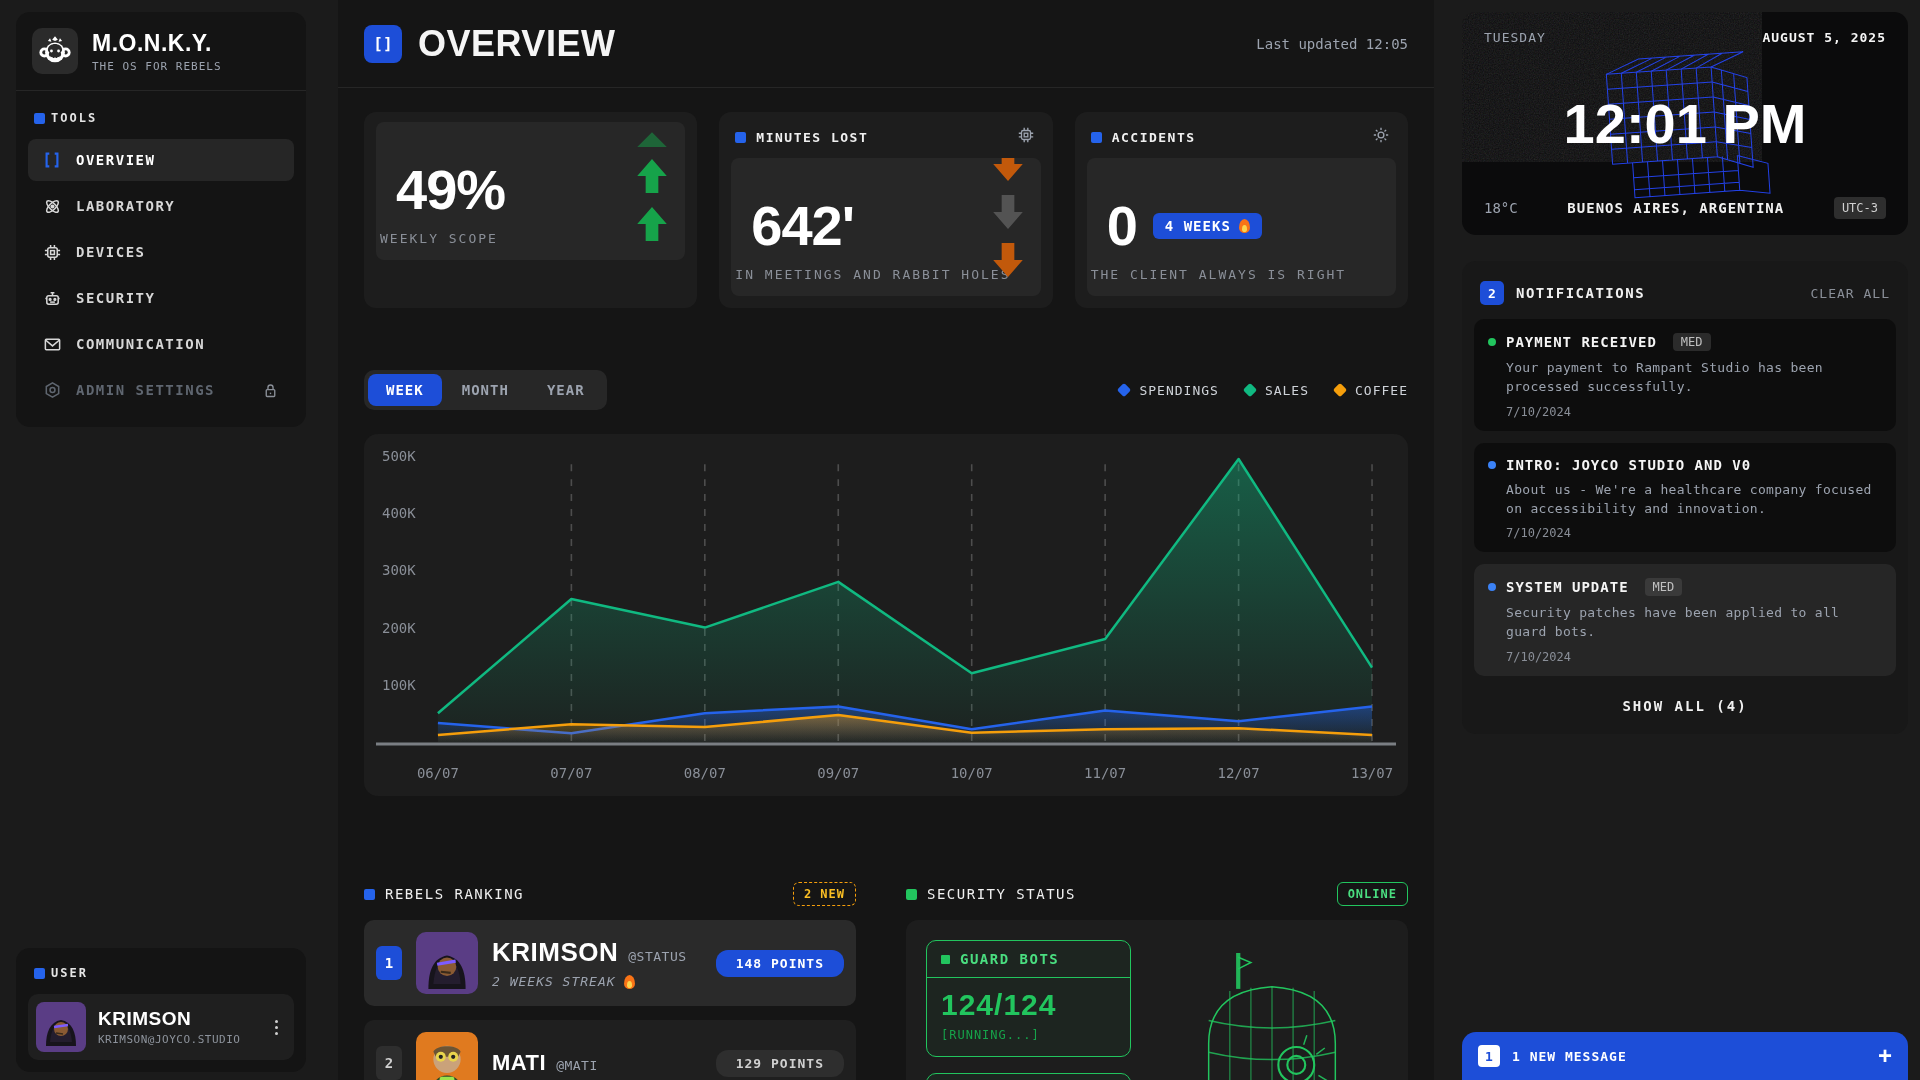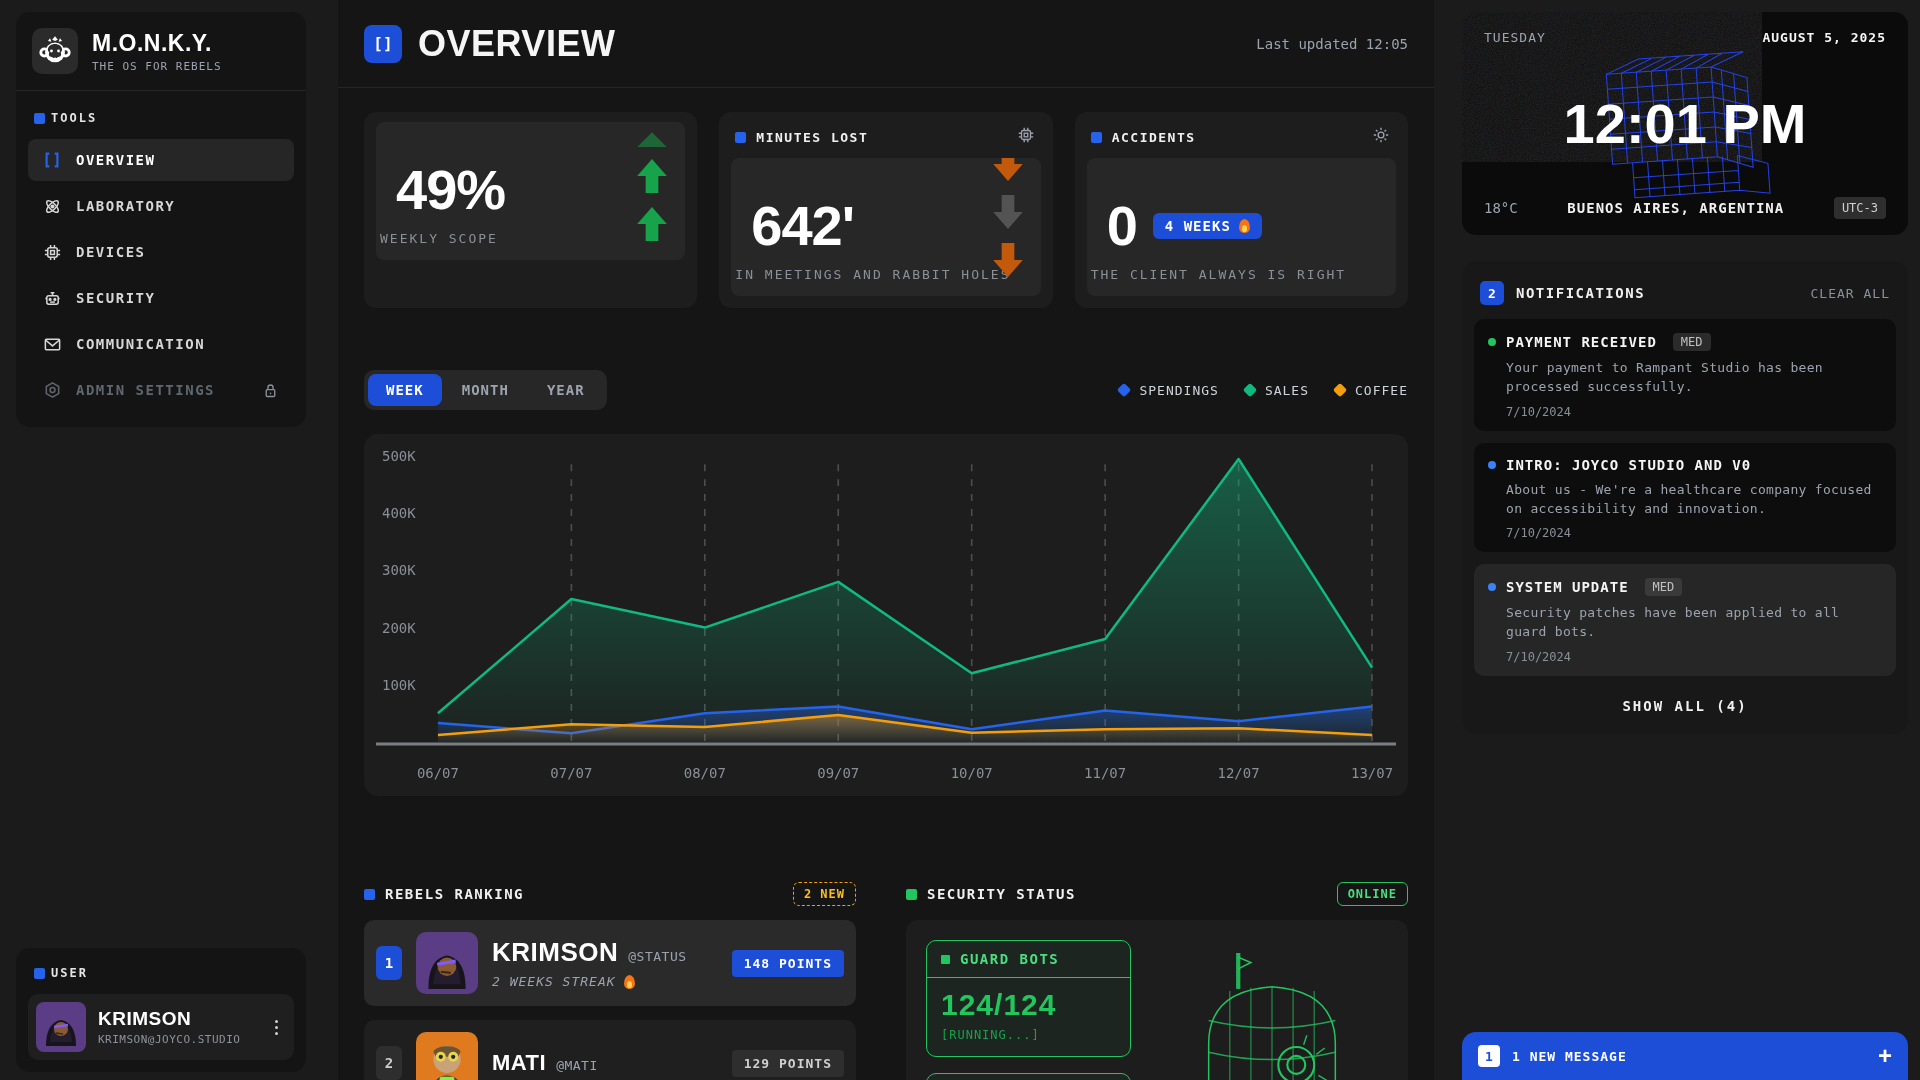--- a/index.html
+++ b/index.html
@@ -60,34 +60,34 @@
   .tab { font-size:14px; font-weight:bold; letter-spacing:1px; color:#9ca3af; padding:8px 18px; border-radius:8px; cursor:pointer; }
   .tab.active { background:#1d4ed8; color:#fff; }
   .legend { margin-left:auto; display:flex; gap:26px; align-items:center; }
   .leg { display:flex; align-items:center; gap:10px; font-size:13px; color:#cfd3d9; letter-spacing:1px; }
   .diamond { width:10px; height:10px; transform:rotate(45deg); border-radius:2px; }
   .chart-card { margin:24px 26px 0 26px; height:362px; background:#1d1d1d; border-radius:14px; overflow:hidden; }
   .chart-card svg { display:block; }
 
   .bottom-grid { display:grid; grid-template-columns:492px 1fr; gap:50px; margin:86px 26px 0 26px; }
   .bsec-head { display:flex; align-items:center; gap:10px; margin-bottom:14px; }
-  .bsec-title { font-size:14px; font-weight:bold; color:#f0f0f0; letter-spacing:1.5px; flex:1; }
+  .bsec-title { font-size:14px; font-weight:normal; color:#f0f0f0; letter-spacing:1.5px; flex:1; }
   .badge-new { border:1px dashed #f59e0b; color:#fbbf24; font-size:12px; font-weight:bold; border-radius:6px; padding:4px 10px; letter-spacing:1px; }
   .badge-online { border:1px solid #22c55e; color:#4ade80; font-size:12px; font-weight:bold; border-radius:6px; padding:4px 10px; letter-spacing:1px; }
   .rank-row { display:flex; align-items:center; gap:14px; border-radius:10px; padding:12px; margin-bottom:14px; }
   .rank-row.top { background:#2a2a2a; }
   .rank-row.alt { background:#1f1f1f; }
   .rank-badge { width:26px; height:34px; border-radius:6px; display:flex; align-items:center; justify-content:center; font-size:14px; font-weight:bold; }
   .rank-badge.blue { background:#1d4ed8; color:#fff; }
   .rank-badge.grey { background:#2e2e2e; color:#d0d0d0; }
   .rk-avatar { width:62px; height:62px; border-radius:10px; overflow:hidden; flex:0 0 auto; }
   .rk-name { font-size:26px; color:#fff; letter-spacing:.5px; display:flex; align-items:baseline; gap:10px; }
   .rk-name .handle { font-size:13px; color:#9ca3af; font-weight:normal; font-family:"DejaVu Sans Mono","Liberation Mono",monospace; }
   .rk-streak { display:flex; align-items:center; gap:8px; font-size:13px; font-style:italic; color:#9ca3af; margin-top:6px; letter-spacing:1px; }
-  .pts { margin-left:auto; font-size:13px; font-weight:bold; letter-spacing:1px; border-radius:4px; padding:6px 12px; }
+  .pts { margin-left:auto; font-size:13px; font-weight:bold; letter-spacing:1px; border-radius:12px; padding:6px 20px; }
   .pts.blue { background:#1d4ed8; color:#fff; }
   .pts.grey { background:#2e2e2e; color:#d0d0d0; }
   .sec-panel { background:#1d1d1d; border-radius:12px; padding:20px; display:flex; gap:24px; height:360px; }
   .gpanels { width:205px; display:flex; flex-direction:column; gap:16px; }
   .gpanel { border:1.5px solid #22c55e; border-radius:10px; background:rgba(34,197,94,.05); }
   .gpanel-h { display:flex; align-items:center; gap:10px; padding:10px 14px; border-bottom:1.5px solid #22c55e; }
   .gsq { width:9px; height:9px; background:#22c55e; border-radius:1px; }
   .gpanel-title { font-size:14px; font-weight:bold; color:#4ade80; letter-spacing:1.5px; }
   .gpanel-b { padding:10px 14px 14px 14px; }
   .gval { font-size:30px; color:#22c55e; letter-spacing:1px; }

